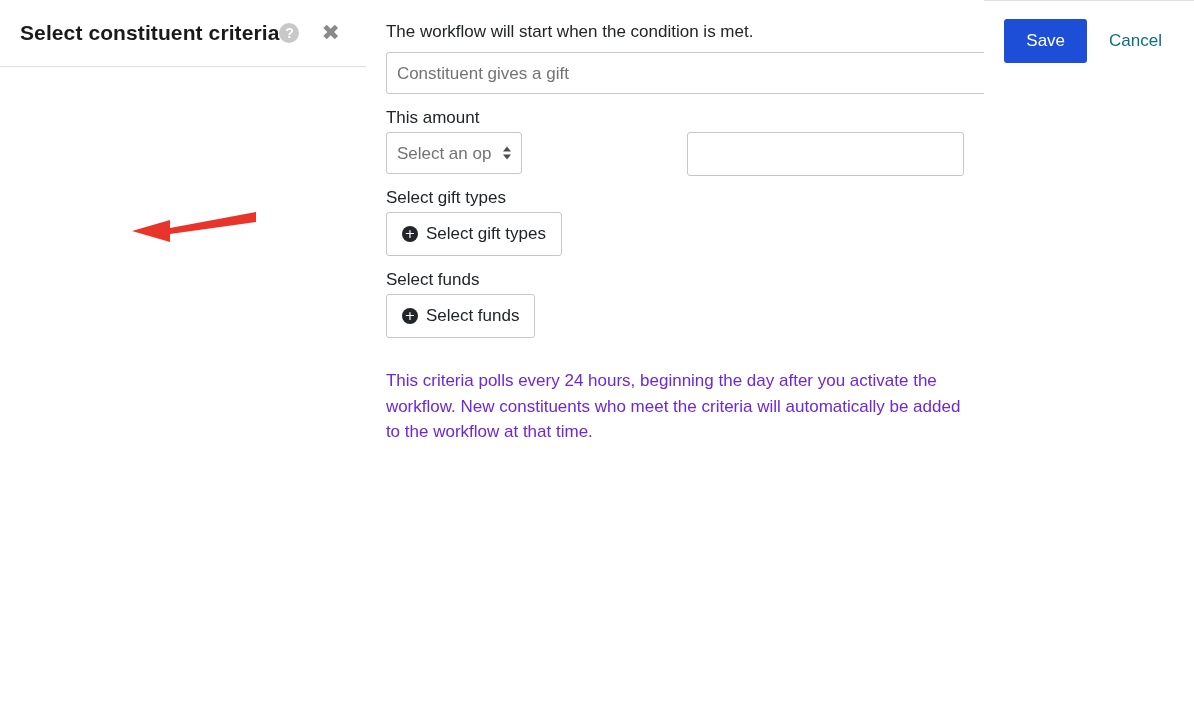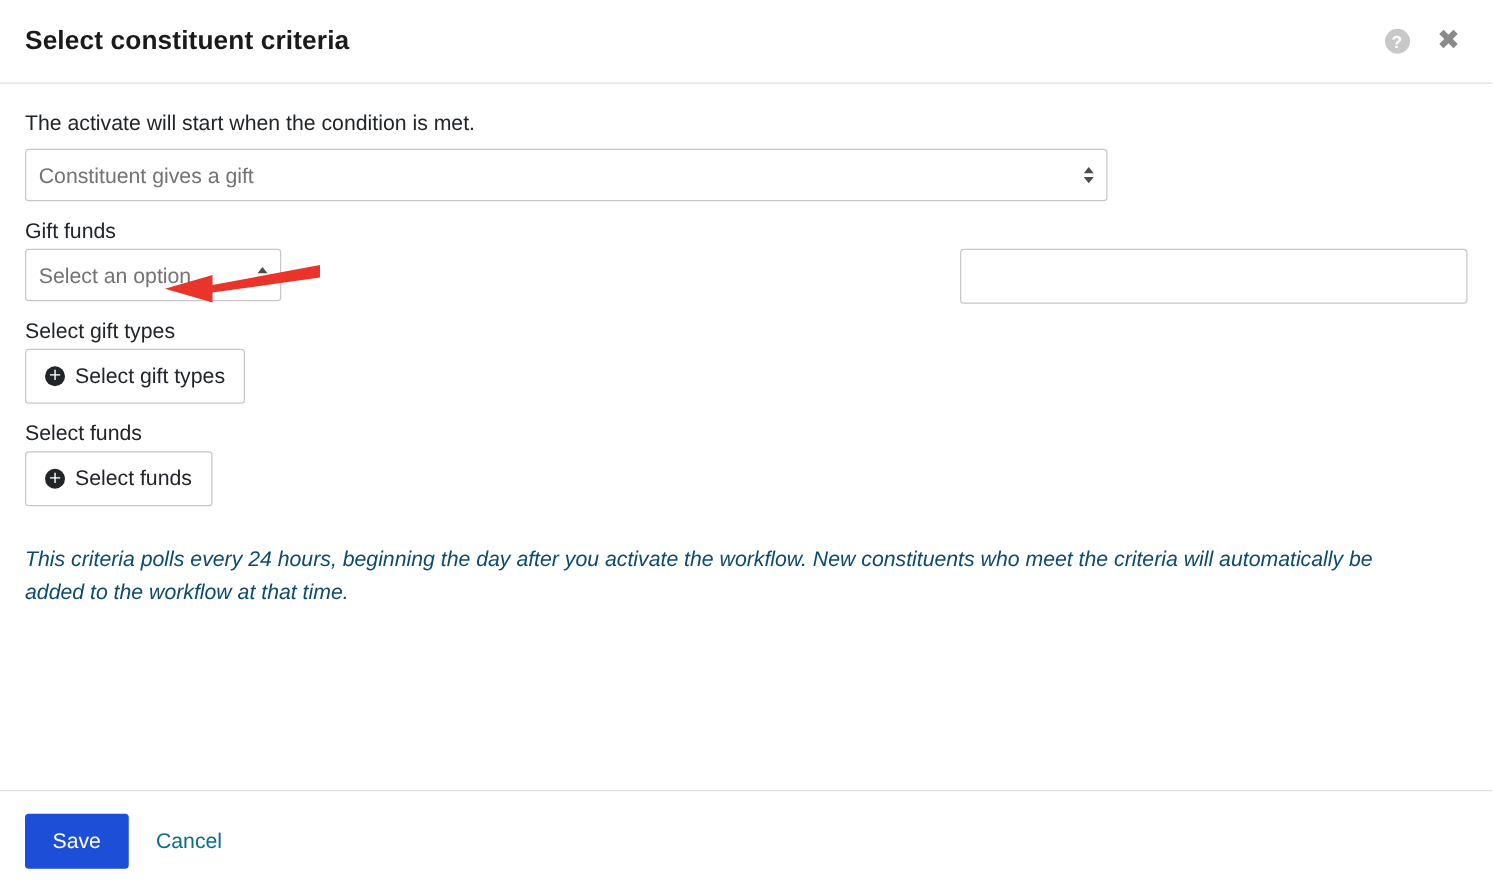--- a/index.html
+++ b/index.html
@@ -12,21 +12,21 @@
     font-family: "Liberation Sans", sans-serif;
     color: #212529;
     overflow: hidden;
   }
 
   .dialog {
     position: relative;
     width: 1194px;
     height: 712px;
     display: flex;
-    flex-direction: column;
+    flex-direction: row;
     background: #ffffff;
   }
 
   
   .dialog-header {
     height: 67px;
     min-height: 67px;
     border-bottom: 1px solid #e0e0e0;
     display: flex;
     align-items: center;
@@ -174,22 +174,21 @@
     line-height: 16px;
     text-align: center;
     font-family: "DejaVu Sans", sans-serif;
     display: inline-block;
     position: relative;
     top: 0px;
   }
 
   .note {
     font-size: 17px;
-    font-style: italic;
-    color: #0c4a6e;
+    color: #6d28d9;
     line-height: 1.5;
     margin-top: 30px;
     max-width: 1120px;
   }
 
   
   .dialog-footer {
     border-top: 1px solid #e0e0e0;
     height: 80px;
     min-height: 80px;
@@ -237,34 +236,34 @@
   <div class="dialog-header">
     <div class="dialog-title">Select constituent criteria</div>
     <div class="header-actions">
       <div class="help-icon">?</div>
       <div class="close-icon">✖</div>
     </div>
   </div>
 
   <div class="dialog-body">
 
-    <div class="intro-text">The activate will start when the condition is met.</div>
+    <div class="intro-text">The workflow will start when the condition is met.</div>
 
     <div class="select-wrap w-wide row-gap">
       <select class="select-ctl">
         <option>Constituent gives a gift</option>
       </select>
       <span class="select-arrows">
           <i class="up"></i>
           <i class="down"></i>
         </span>
     </div>
 
 
-    <div class="field-label">Gift funds</div>
+    <div class="field-label">This amount</div>
     <div class="amount-row">
       <div class="select-wrap w-small">
         <select class="select-ctl">
           <option>Select an option</option>
         </select>
         <span class="select-arrows">
             <i class="up"></i>
             <i class="down"></i>
           </span>
       </div>

